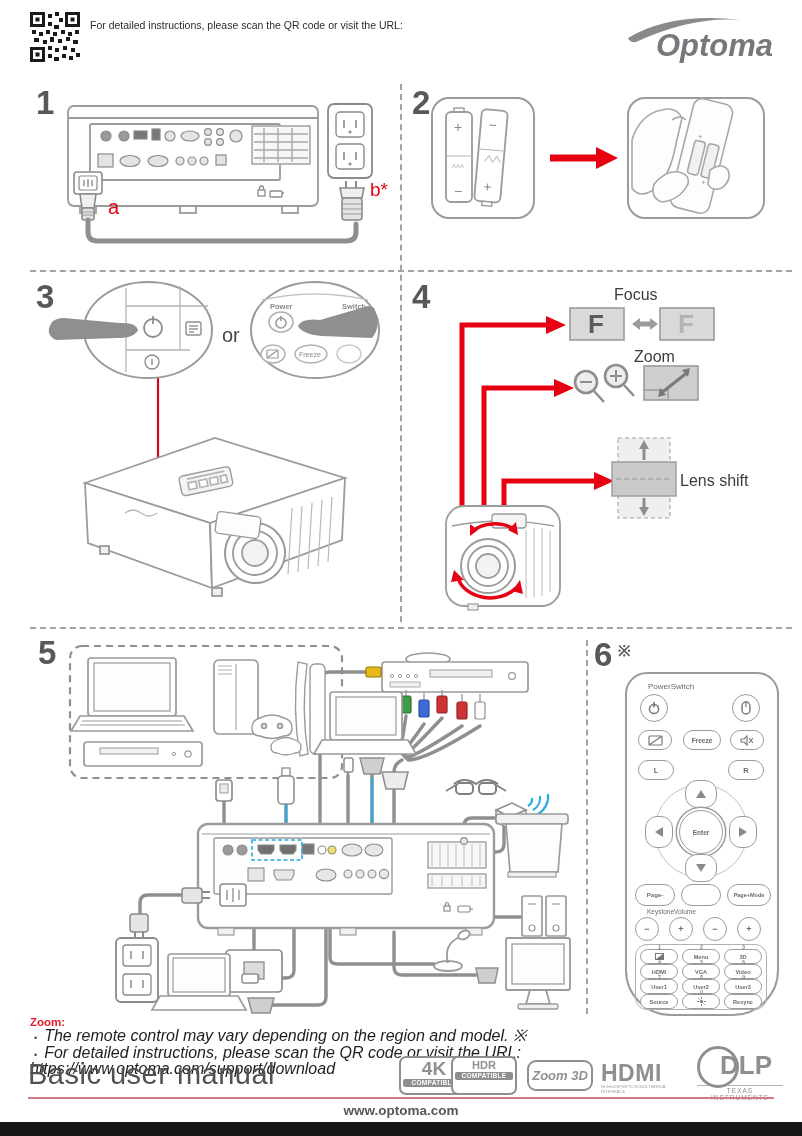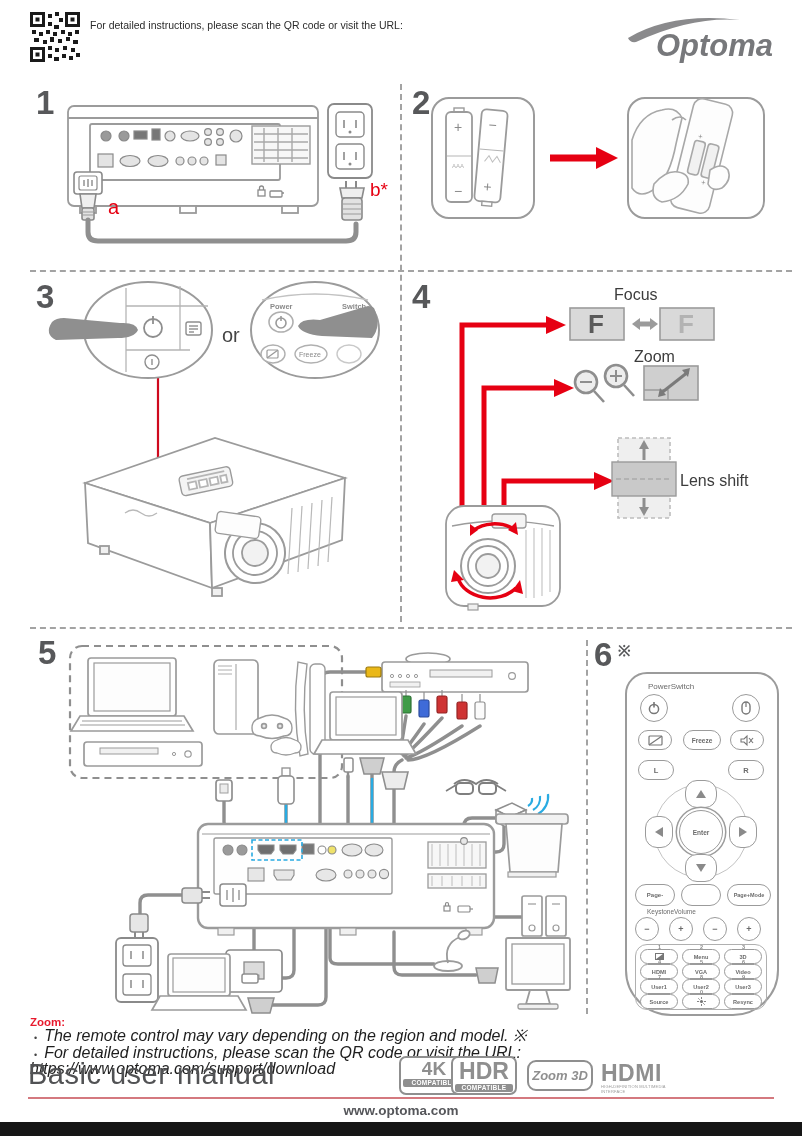--- a/index.html
+++ b/index.html
@@ -762,28 +762,33 @@
     <div class="note-line">For detailed instructions, please scan the QR code or visit the URL: https://www.optoma.com/support/download</div>
   </div>
 
   <div class="abs" style="left:28px;top:1058px;font-size:29px;font-weight:normal;color:#515254;letter-spacing:.5px;">Basic user manual</div>
 
   <div class="badge" style="left:360px;top:1056px;width:66px;height:35px;margin-left:39px;">
     <div class="top" style="font-size:19px;margin-top:1px;">4K</div>
     <div class="bar">COMPATIBLE</div>
   </div>
   <div class="badge" style="left:451px;top:1056px;width:62px;height:35px;">
-    <div class="top" style="font-size:23px;margin-top:2px;">HDR</div>
+    <div class="top" style="font-size:11px;margin-top:2px;">HDR</div>
     <div class="bar">COMPATIBLE</div>
   </div>
   <div class="badge" style="left:527px;top:1060px;width:62px;height:27px;border-radius:9px;display:flex;align-items:center;justify-content:center;">
     <span style="font-style:italic;font-weight:bold;font-size:13px;color:#8f8f8f;">Zoom 3D</span>
   </div>
   <div class="abs" style="left:601px;top:1062px;width:88px;text-align:left;">
     <div style="font-size:23px;font-weight:900;color:#8f8f8f;letter-spacing:0.5px;line-height:22px;">HDMI</div>
     <div style="font-size:4px;color:#9a9a9a;letter-spacing:.2px;">HIGH-DEFINITION MULTIMEDIA INTERFACE</div>
   </div>
+  <div class="abs" style="left:697px;top:1046px;width:86px;text-align:center;">
+    <div style="position:absolute;left:0px;top:0px;width:36px;height:36px;border:3px solid #8f8f8f;border-radius:50%;"></div>
+    <div style="position:relative;font-size:26px;font-weight:900;color:#8f8f8f;line-height:38px;padding-left:12px;">DLP</div>
+    <div style="font-size:6.5px;color:#8f8f8f;letter-spacing:1px;border-top:1px solid #b5b5b5;margin-top:1px;padding-top:1px;">TEXAS INSTRUMENTS</div>
+  </div>
 
   <div class="abs" style="left:28px;top:1097px;width:746px;height:2px;background:#d4797f;"></div>
   <div class="abs" style="left:0;top:1103px;width:802px;text-align:center;font-size:13.5px;font-weight:bold;color:#55565a;">www.optoma.com</div>
   <div class="abs" style="left:0;top:1122px;width:802px;height:14px;background:#161616;"></div>
 
 </div>
 
 </body></html>

